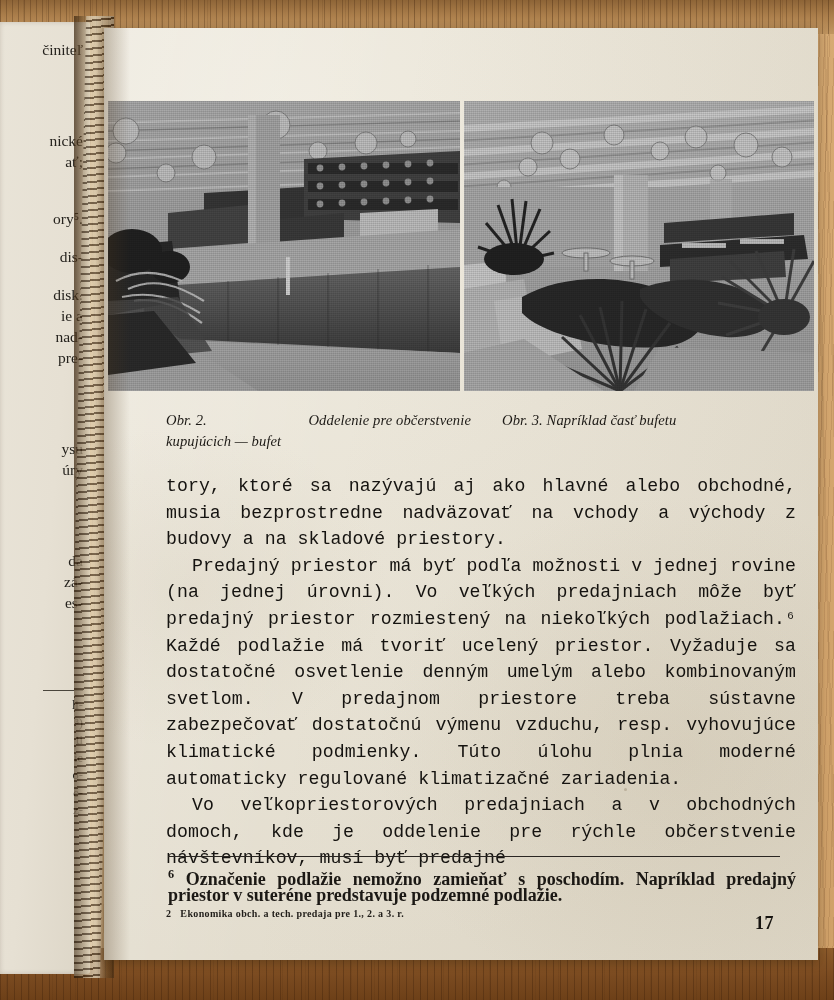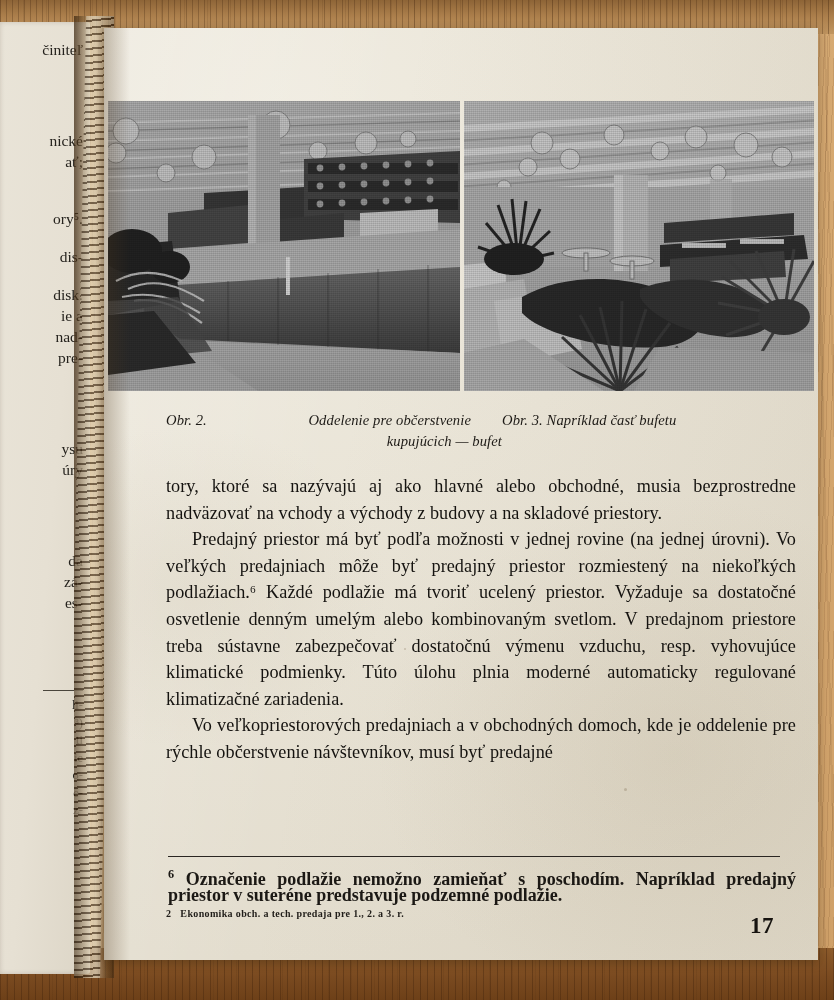--- a/index.html
+++ b/index.html
@@ -141,35 +141,35 @@
     mix-blend-mode:multiply;opacity:.85;
   }
 
   
   .captions{
     position:absolute;left:62px;top:383px;width:640px;
     font-style:italic;font-size:14.6px;line-height:19px;
     color:#1d1a16;letter-spacing:.1px;
   }
   .cap-row{display:flex;gap:0;}
-  .cap-a{width:336px;text-align:right;}
+  .cap-a{width:336px;}
   .cap-b{width:300px;}
   .cap-a-1{
     display:flex;justify-content:space-between;width:305px;
   }
   .cap-a-2{display:block;margin-top:2px;}
 
   
   .body{
     position:absolute;left:62px;top:445px;width:630px;
     font-size:18.2px;line-height:26.6px;
     text-align:justify;color:#151310;
     letter-spacing:.05px;
   }
-  .body p{margin:0;}
+  .body p{margin:0;font-family:Liberation Mono, monospace;}
   .body p.indent{text-indent:26px;}
 
   
   .foot-rule{
     position:absolute;left:64px;top:828px;width:612px;
     border-top:1.6px solid #2a2622;
   }
   .footnote{
     position:absolute;left:64px;top:838px;width:628px;
     font-size:18px;line-height:16px;text-align:justify;color:#1b1814;font-weight:bold;
@@ -178,21 +178,21 @@
   .footnote sup{font-size:.68em;}
 
   .signature{
     position:absolute;left:62px;top:880px;
     font-size:10px;letter-spacing:.35px;color:#201d19;
     font-weight:700;
   }
   .signature .sig-num{margin-right:9px;font-weight:700;}
   .folio{
     position:absolute;right:44px;top:885px;
-    font-size:23px;font-weight:700;color:#16130f;letter-spacing:.5px;text-align:right;
+    font-size:18px;font-weight:700;color:#16130f;letter-spacing:.5px;text-align:right;
   }
 
   
   .speck{position:absolute;background:rgba(120,104,76,.30);border-radius:50%;}
 </style>
 </head>
 <body>
 
 <div id="desk">
   <div id="desk-top-band"></div>

